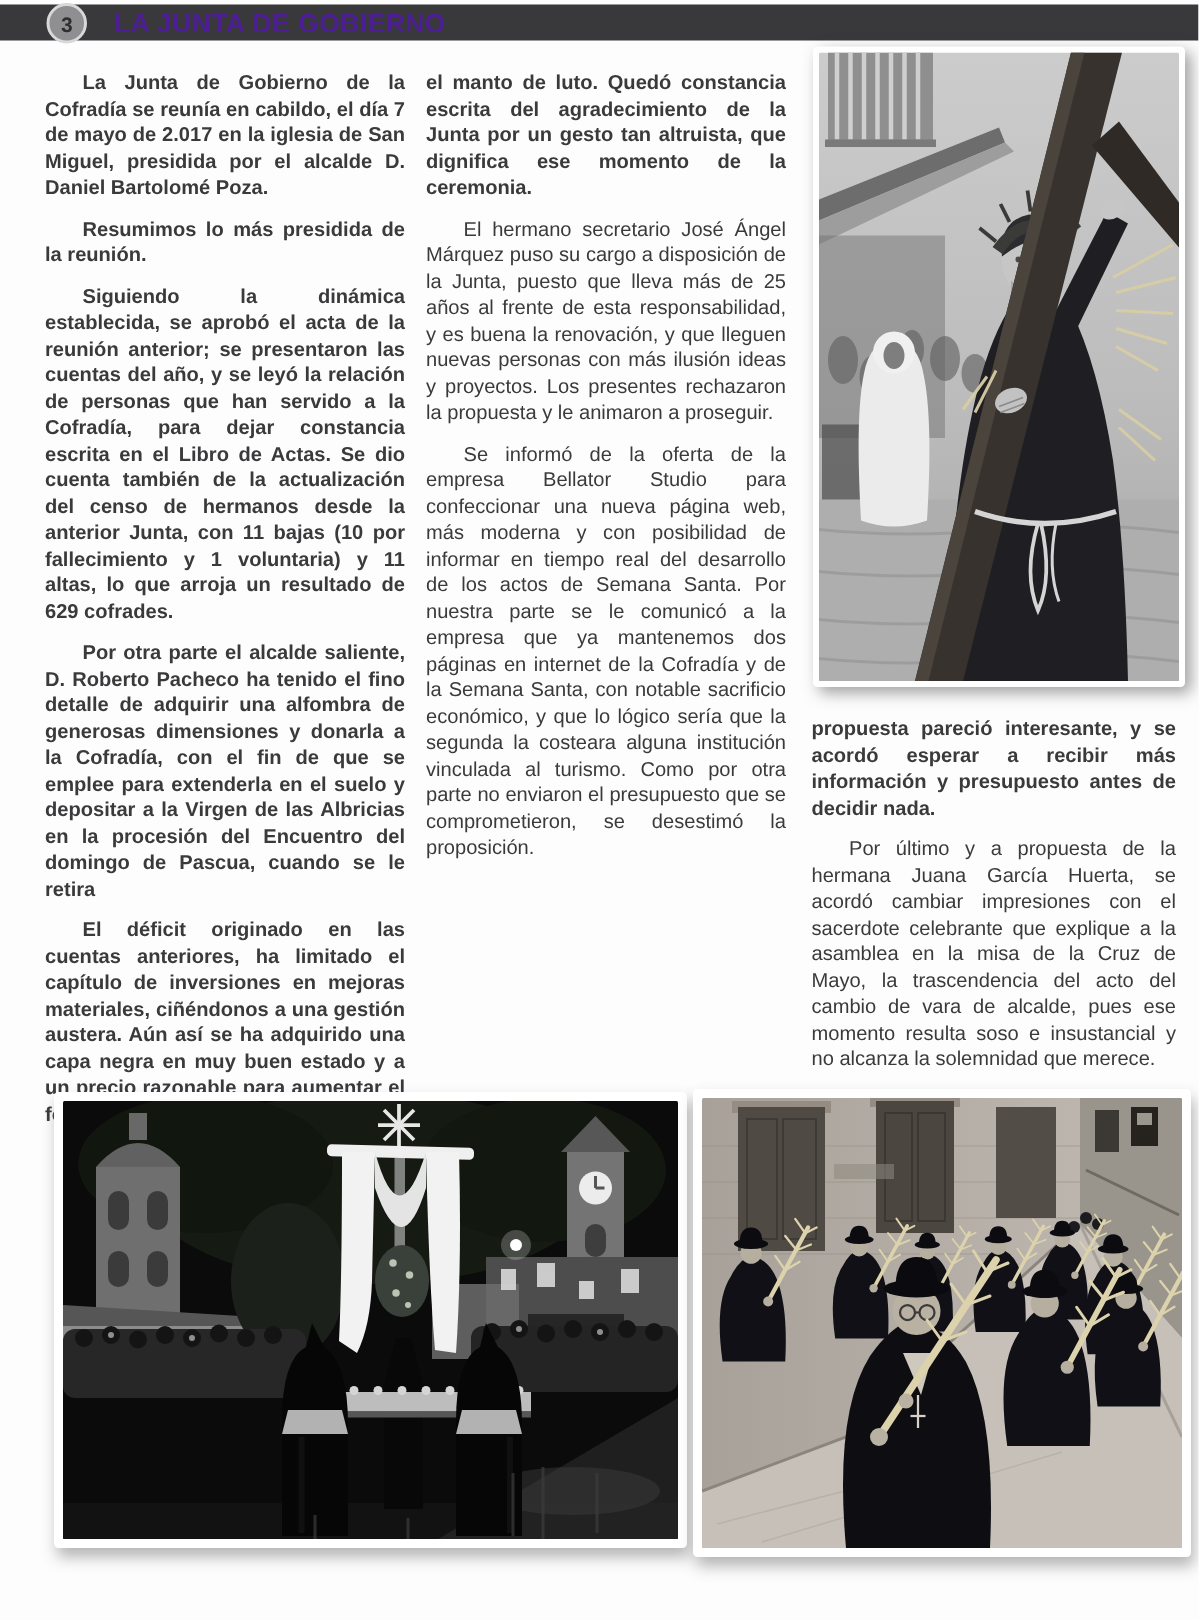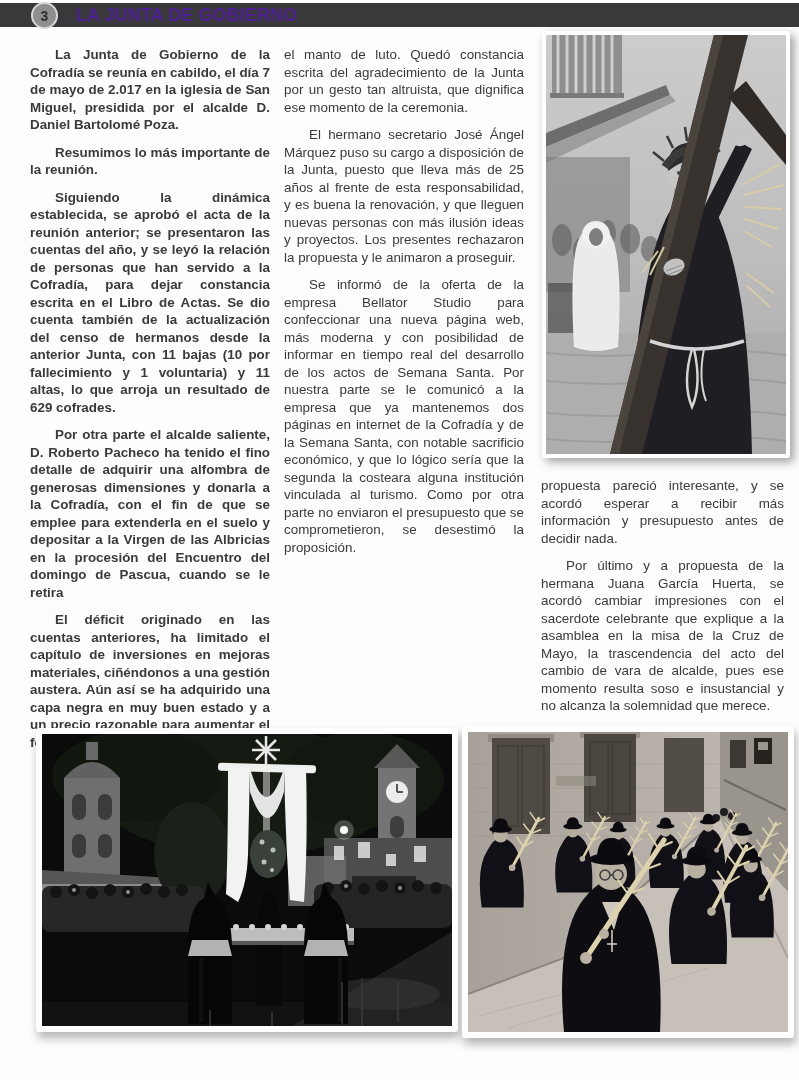--- a/index.html
+++ b/index.html
@@ -25,21 +25,21 @@
   
   .textcol{
     position:absolute;top:46px;width:240px;
     font-size:13.4px;line-height:17.5px;text-align:justify;
     color:#3a3a3c;hyphens:auto;-webkit-hyphens:auto;
   }
   #col1{left:30px;font-weight:bold;}
   #col2{left:284px;}
   #col3{left:541px;top:477px;width:243px;}
   .textcol p{margin:0 0 10px 0;text-indent:25px;}
-  .textcol p.cont{text-indent:0;}
+  .textcol p.cont{text-indent:0;font-weight:bold;}
   
   .photo{
     position:absolute;background:#ffffff;border-radius:3px;
   }
   .photo svg{display:block;width:100%;height:100%;border-radius:1px;}
   #photo-cross{
     left:542px;top:31px;width:240px;height:419px;padding:4px;
     box-shadow:4px 4px 10px rgba(70,70,70,.5);
   }
   #photo-night{
@@ -55,21 +55,21 @@
 <body>
 
 <div class="header-bar"></div>
 <div class="page-badge">
   <span>3</span>
 </div>
 <div class="page-title">LA JUNTA DE GOBIERNO</div>
 
 <div class="textcol" id="col1">
   <p>La Junta de Gobierno de la Cofradía se reunía en cabildo, el día 7 de mayo de 2.017 en la iglesia de San Miguel, presidida por el alcalde D. Daniel Bartolomé Poza.</p>
-  <p>Resumimos lo más importante de la reunión.</p>
+  <p>Resumimos lo más presidida de la reunión.</p>
   <p>Siguiendo la dinámica establecida, se aprobó el acta de la reunión anterior; se presentaron las cuentas del año, y se leyó la relación de personas que han servido a la Cofradía, para dejar constancia escrita en el Libro de Actas. Se dio cuenta también de la actualización del censo de hermanos desde la anterior Junta, con 11 bajas (10 por fallecimiento y 1 voluntaria) y 11 altas, lo que arroja un resultado de 629 cofrades.</p>
   <p>Por otra parte el alcalde saliente, D. Roberto Pacheco ha tenido el fino detalle de adquirir una alfombra de generosas dimensiones y donarla a la Cofradía, con el fin de que se emplee para extenderla en el suelo y depositar a la Virgen de las Albricias en la procesión del Encuentro del domingo de Pascua, cuando se le retira</p>
   <p>El déficit originado en las cuentas anteriores, ha limitado el capítulo de inversiones en mejoras materiales, ciñéndonos a una gestión austera. Aún así se ha adquirido una capa negra en muy buen estado y a un precio razonable para aumentar el fondo de la Cofradía.</p>
 </div>
 
 <div class="textcol" id="col2">
   <p class="cont">el manto de luto. Quedó constancia escrita del agradecimiento de la Junta por un gesto tan altruista, que dignifica ese momento de la ceremonia.</p>
   <p>El hermano secretario José Ángel Márquez puso su cargo a disposición de la Junta, puesto que lleva más de 25 años al frente de esta responsabilidad, y es buena la renovación, y que lleguen nuevas personas con más ilusión ideas y proyectos. Los presentes rechazaron la propuesta y le animaron a proseguir.</p>
   <p>Se informó de la oferta de la empresa Bellator Studio para confeccionar una nueva página web, más moderna y con posibilidad de informar en tiempo real del desarrollo de los actos de Semana Santa. Por nuestra parte se le comunicó a la empresa que ya mantenemos dos páginas en internet de la Cofradía y de la Semana Santa, con notable sacrificio económico, y que lo lógico sería que la segunda la costeara alguna institución vinculada al turismo. Como por otra parte no enviaron el presupuesto que se comprometieron, se desestimó la proposición.</p>
 </div>

